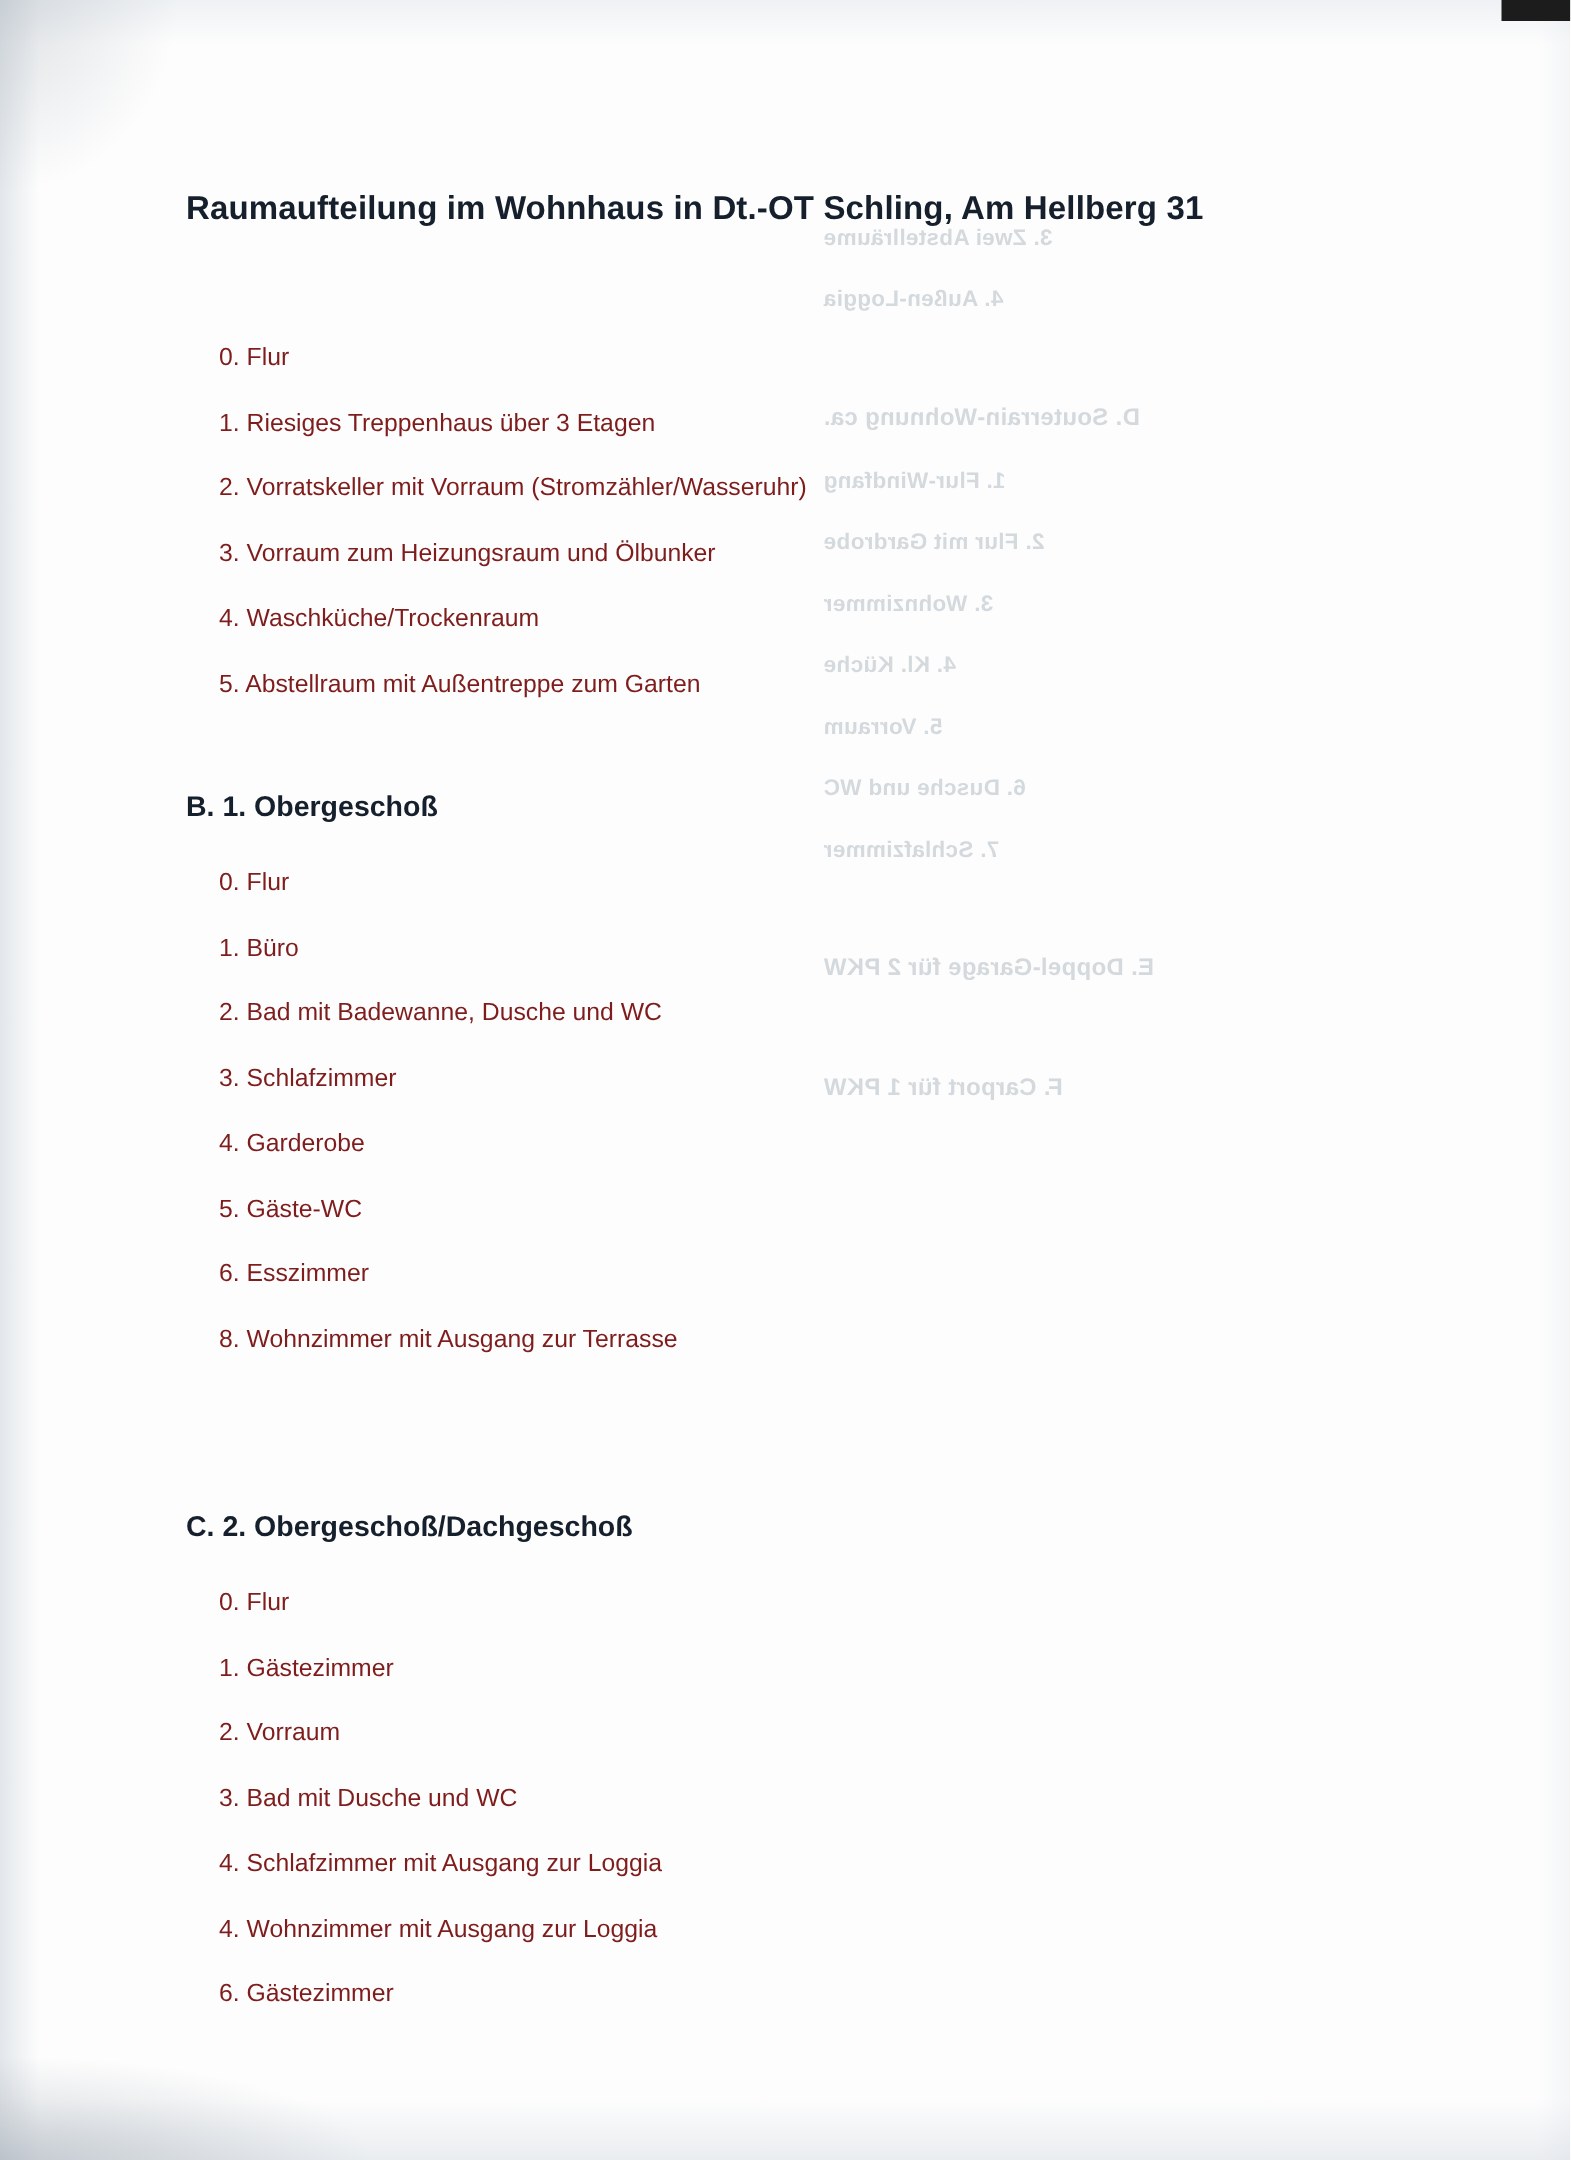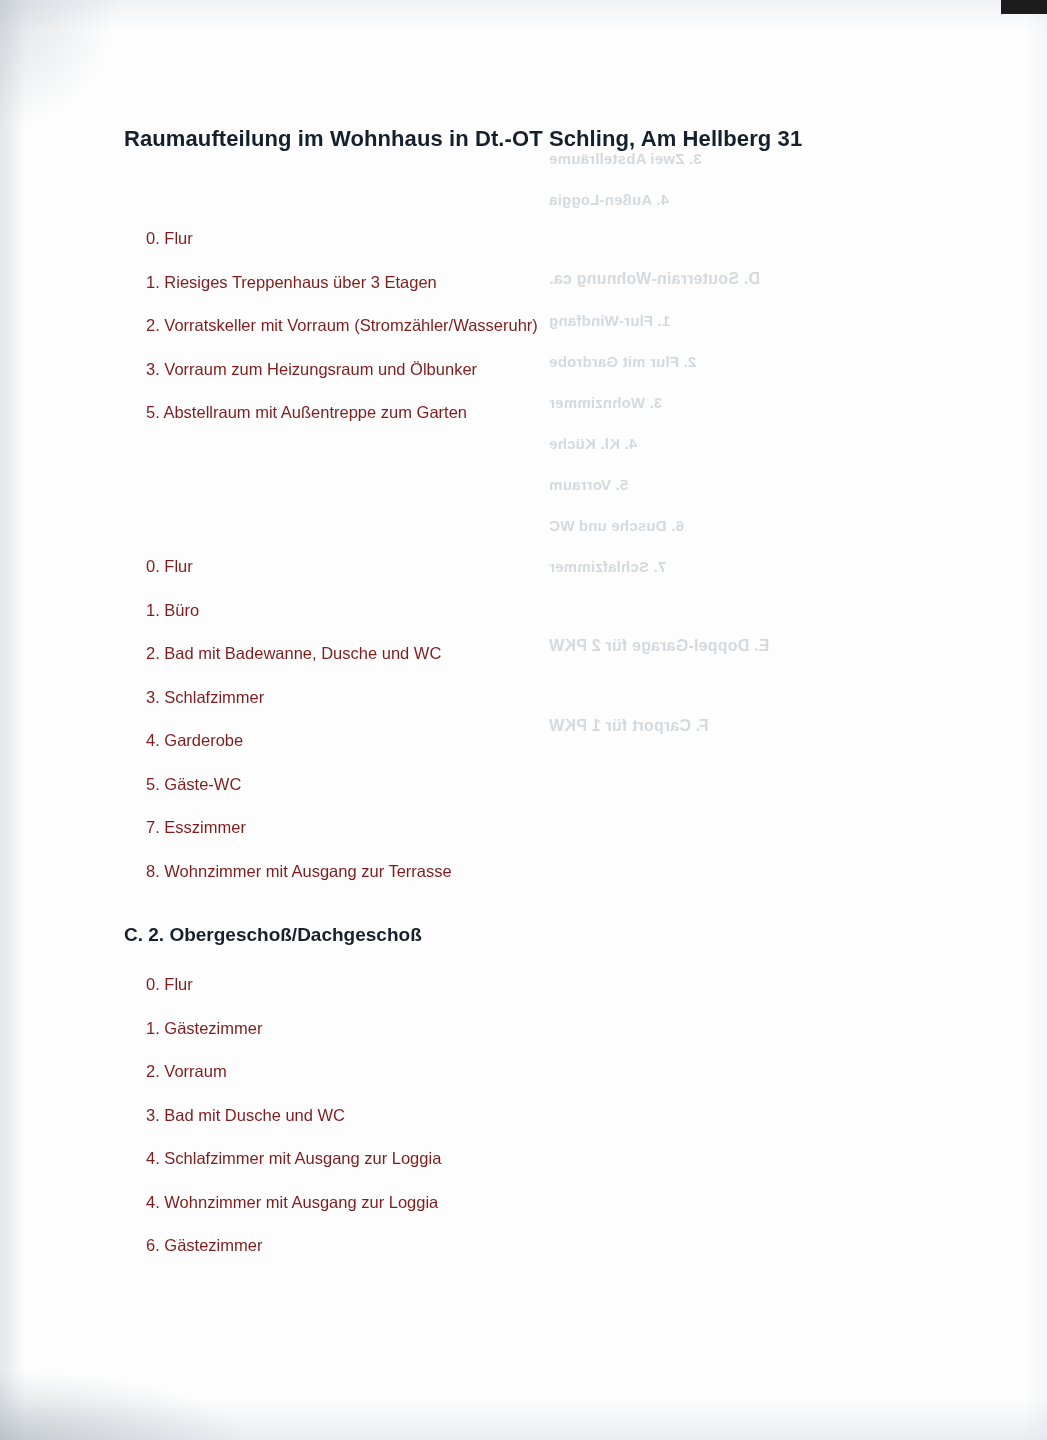--- a/index.html
+++ b/index.html
@@ -108,21 +108,21 @@
     font-weight: 400;
     color: #7f1d1d;
     padding-left: 22px;
     line-height: 1;
     margin-top: 27px;
     white-space: nowrap;
   }
   .section-list li:first-child { margin-top: 30px; }
   #sec-a { top: 200px; }
   #sec-b { top: 528px; }
-  #sec-c { top: 924px; }
+  #sec-c { top: 1008px; }
 </style>
 </head>
 <body>
 
 <div class="page">
 
   <div class="scan-shade"></div>
   <div class="scan-corner-shadow"></div>
   <div class="scan-corner-shadow2"></div>
   <div class="scan-corner-dark"></div>
@@ -145,33 +145,35 @@
   <div class="content">
 
     <div class="doc-title">Raumaufteilung im Wohnhaus in Dt.-OT Schling, Am Hellberg 31</div>
 
     <div class="section" id="sec-a">
       <ul class="section-list">
         <li>0. Flur</li>
         <li>1. Riesiges Treppenhaus über 3 Etagen</li>
         <li>2. Vorratskeller mit Vorraum (Stromzähler/Wasseruhr)</li>
         <li>3. Vorraum zum Heizungsraum und Ölbunker</li>
+        <li>4. Waschküche/Trockenraum</li>
         <li>5. Abstellraum mit Außentreppe zum Garten</li>
       </ul>
     </div>
 
     <div class="section" id="sec-b">
+      <div class="section-heading">B. 1. Obergeschoß</div>
       <ul class="section-list">
         <li>0. Flur</li>
         <li>1. Büro</li>
         <li>2. Bad mit Badewanne, Dusche und WC</li>
         <li>3. Schlafzimmer</li>
         <li>4. Garderobe</li>
         <li>5. Gäste-WC</li>
-        <li>7. Esszimmer</li>
+        <li>6. Esszimmer</li>
         <li>8. Wohnzimmer mit Ausgang zur Terrasse</li>
       </ul>
     </div>
 
     <div class="section" id="sec-c">
       <div class="section-heading">C. 2. Obergeschoß/Dachgeschoß</div>
       <ul class="section-list">
         <li>0. Flur</li>
         <li>1. Gästezimmer</li>
         <li>2. Vorraum</li>

